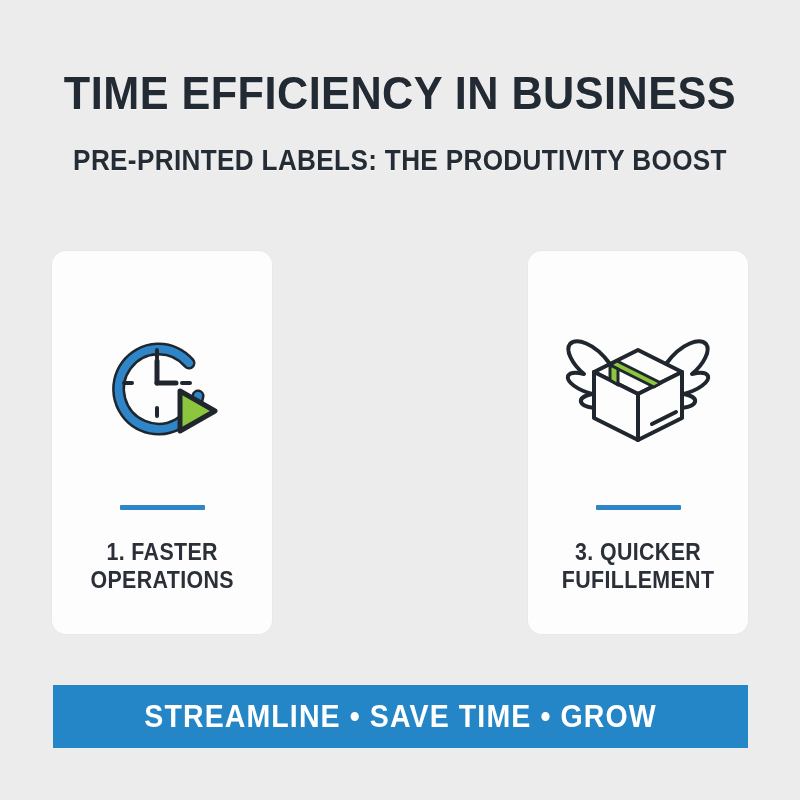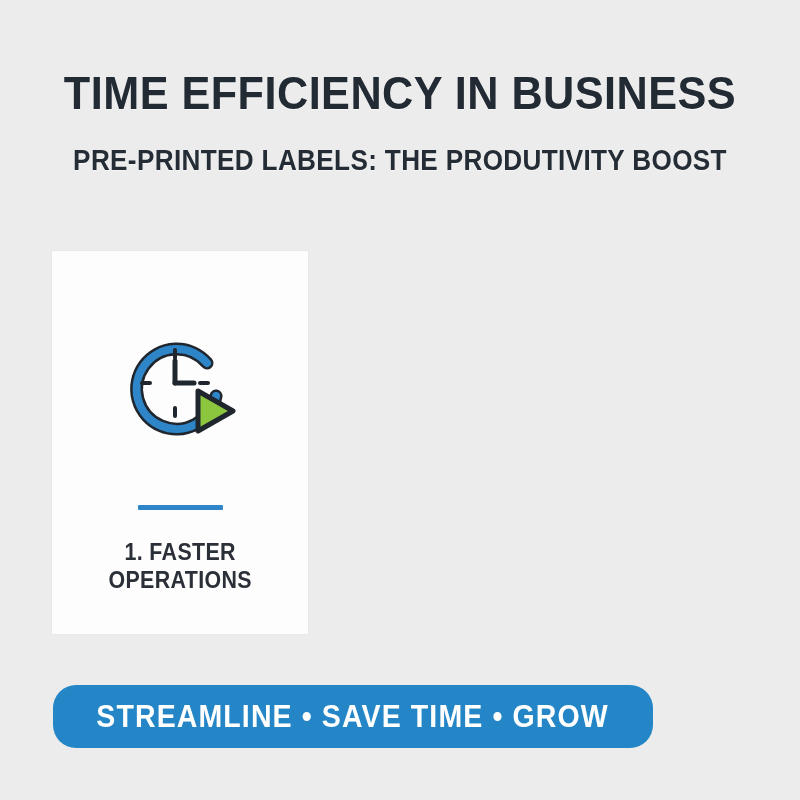--- a/index.html
+++ b/index.html
@@ -59,29 +59,30 @@
   .cards {
     position: absolute;
     top: 245px;
     left: 52px;
     width: 696px;
     height: 383px;
     display: flex;
     justify-content: space-between;
   }
   .card {
-    width: 256px;
+    width: 220px;
     height: 383px;
     background: #fdfdfd;
     box-shadow: 0 0 0 1px rgba(0,0,0,0.015);
     display: flex;
     flex-direction: column;
     align-items: center;
     box-sizing: border-box;
     padding-top: 72px;
+    border-radius: 14px;
   }
   .icon-box {
     height: 130px;
     width: 180px;
     display: flex;
     align-items: center;
     justify-content: center;
   }
   .divider {
     width: 85px;
@@ -103,27 +104,26 @@
     text-align: center;
     transform: scaleX(0.93);
     white-space: pre-line;
   }
 
   
   .banner {
     position: absolute;
     left: 53px;
     top: 679px;
-    width: 600px;
+    width: 695px;
     height: 63px;
     background: #2486c6;
     display: flex;
     align-items: center;
     justify-content: center;
-    border-radius: 23px;
   }
   .banner-text {
     font-family: "Liberation Sans Narrow", "Liberation Sans", sans-serif;
     font-size: 31px;
     font-weight: bold;
     letter-spacing: 1.2px;
     color: #ffffff;
     transform: scaleX(0.92);
     white-space: nowrap;
   }
@@ -157,20 +157,51 @@
 
           <path d="M77 62 L112 82 L77 102 Z" fill="#8cc63e" stroke="#20262e" stroke-width="5" stroke-linejoin="round"></path>
         </svg>
       </div>
       <div class="divider blue"></div>
       <div class="card-label">1. FASTER
 OPERATIONS</div>
     </div>
 
 
+    <div class="card">
+      <div class="icon-box">
+        <svg width="168" height="120" viewBox="0 0 168 120" aria-hidden="true">
+          <g fill="#fdfdfd" stroke="#20262e" stroke-width="4" stroke-linejoin="round" stroke-linecap="round">
+
+            <path d="M56 36 C40 14 22 10 16 16 C11 22 18 36 30 46
+                     C22 44 16 44 14 48 C12 54 24 62 38 66
+                     C30 68 26 70 27 74 C29 80 46 82 58 78 Z"></path>
+
+            <path d="M112 36 C128 14 146 10 152 16 C157 22 150 36 138 46
+                     C146 44 152 44 154 48 C156 54 144 62 130 66
+                     C138 68 142 70 141 74 C139 80 122 82 110 78 Z"></path>
+
+            <path d="M84 22 L128 44 L84 66 L40 44 Z"></path>
+
+            <path d="M40 44 L84 66 L84 112 L40 90 Z"></path>
+
+            <path d="M128 44 L128 90 L84 112 L84 66 Z"></path>
+          </g>
+
+          <path d="M63 33 L107 55 L100 59 L56 37 Z" fill="#8cc63e" stroke="#20262e" stroke-width="3" stroke-linejoin="round"></path>
+
+          <path d="M56 37 L64 41 L64 57 L56 52 Z" fill="#8cc63e" stroke="#20262e" stroke-width="3" stroke-linejoin="round"></path>
+
+          <line x1="98" y1="96" x2="122" y2="84" stroke="#20262e" stroke-width="4" stroke-linecap="round"></line>
+        </svg>
+      </div>
+      <div class="divider blue"></div>
+      <div class="card-label">3. QUICKER
+FUFILLEMENT</div>
+    </div>
 
   </div>
 
   <div class="banner">
     <span class="banner-text">STREAMLINE • SAVE TIME • GROW</span>
   </div>
 
 </div>
 
 </body></html>

